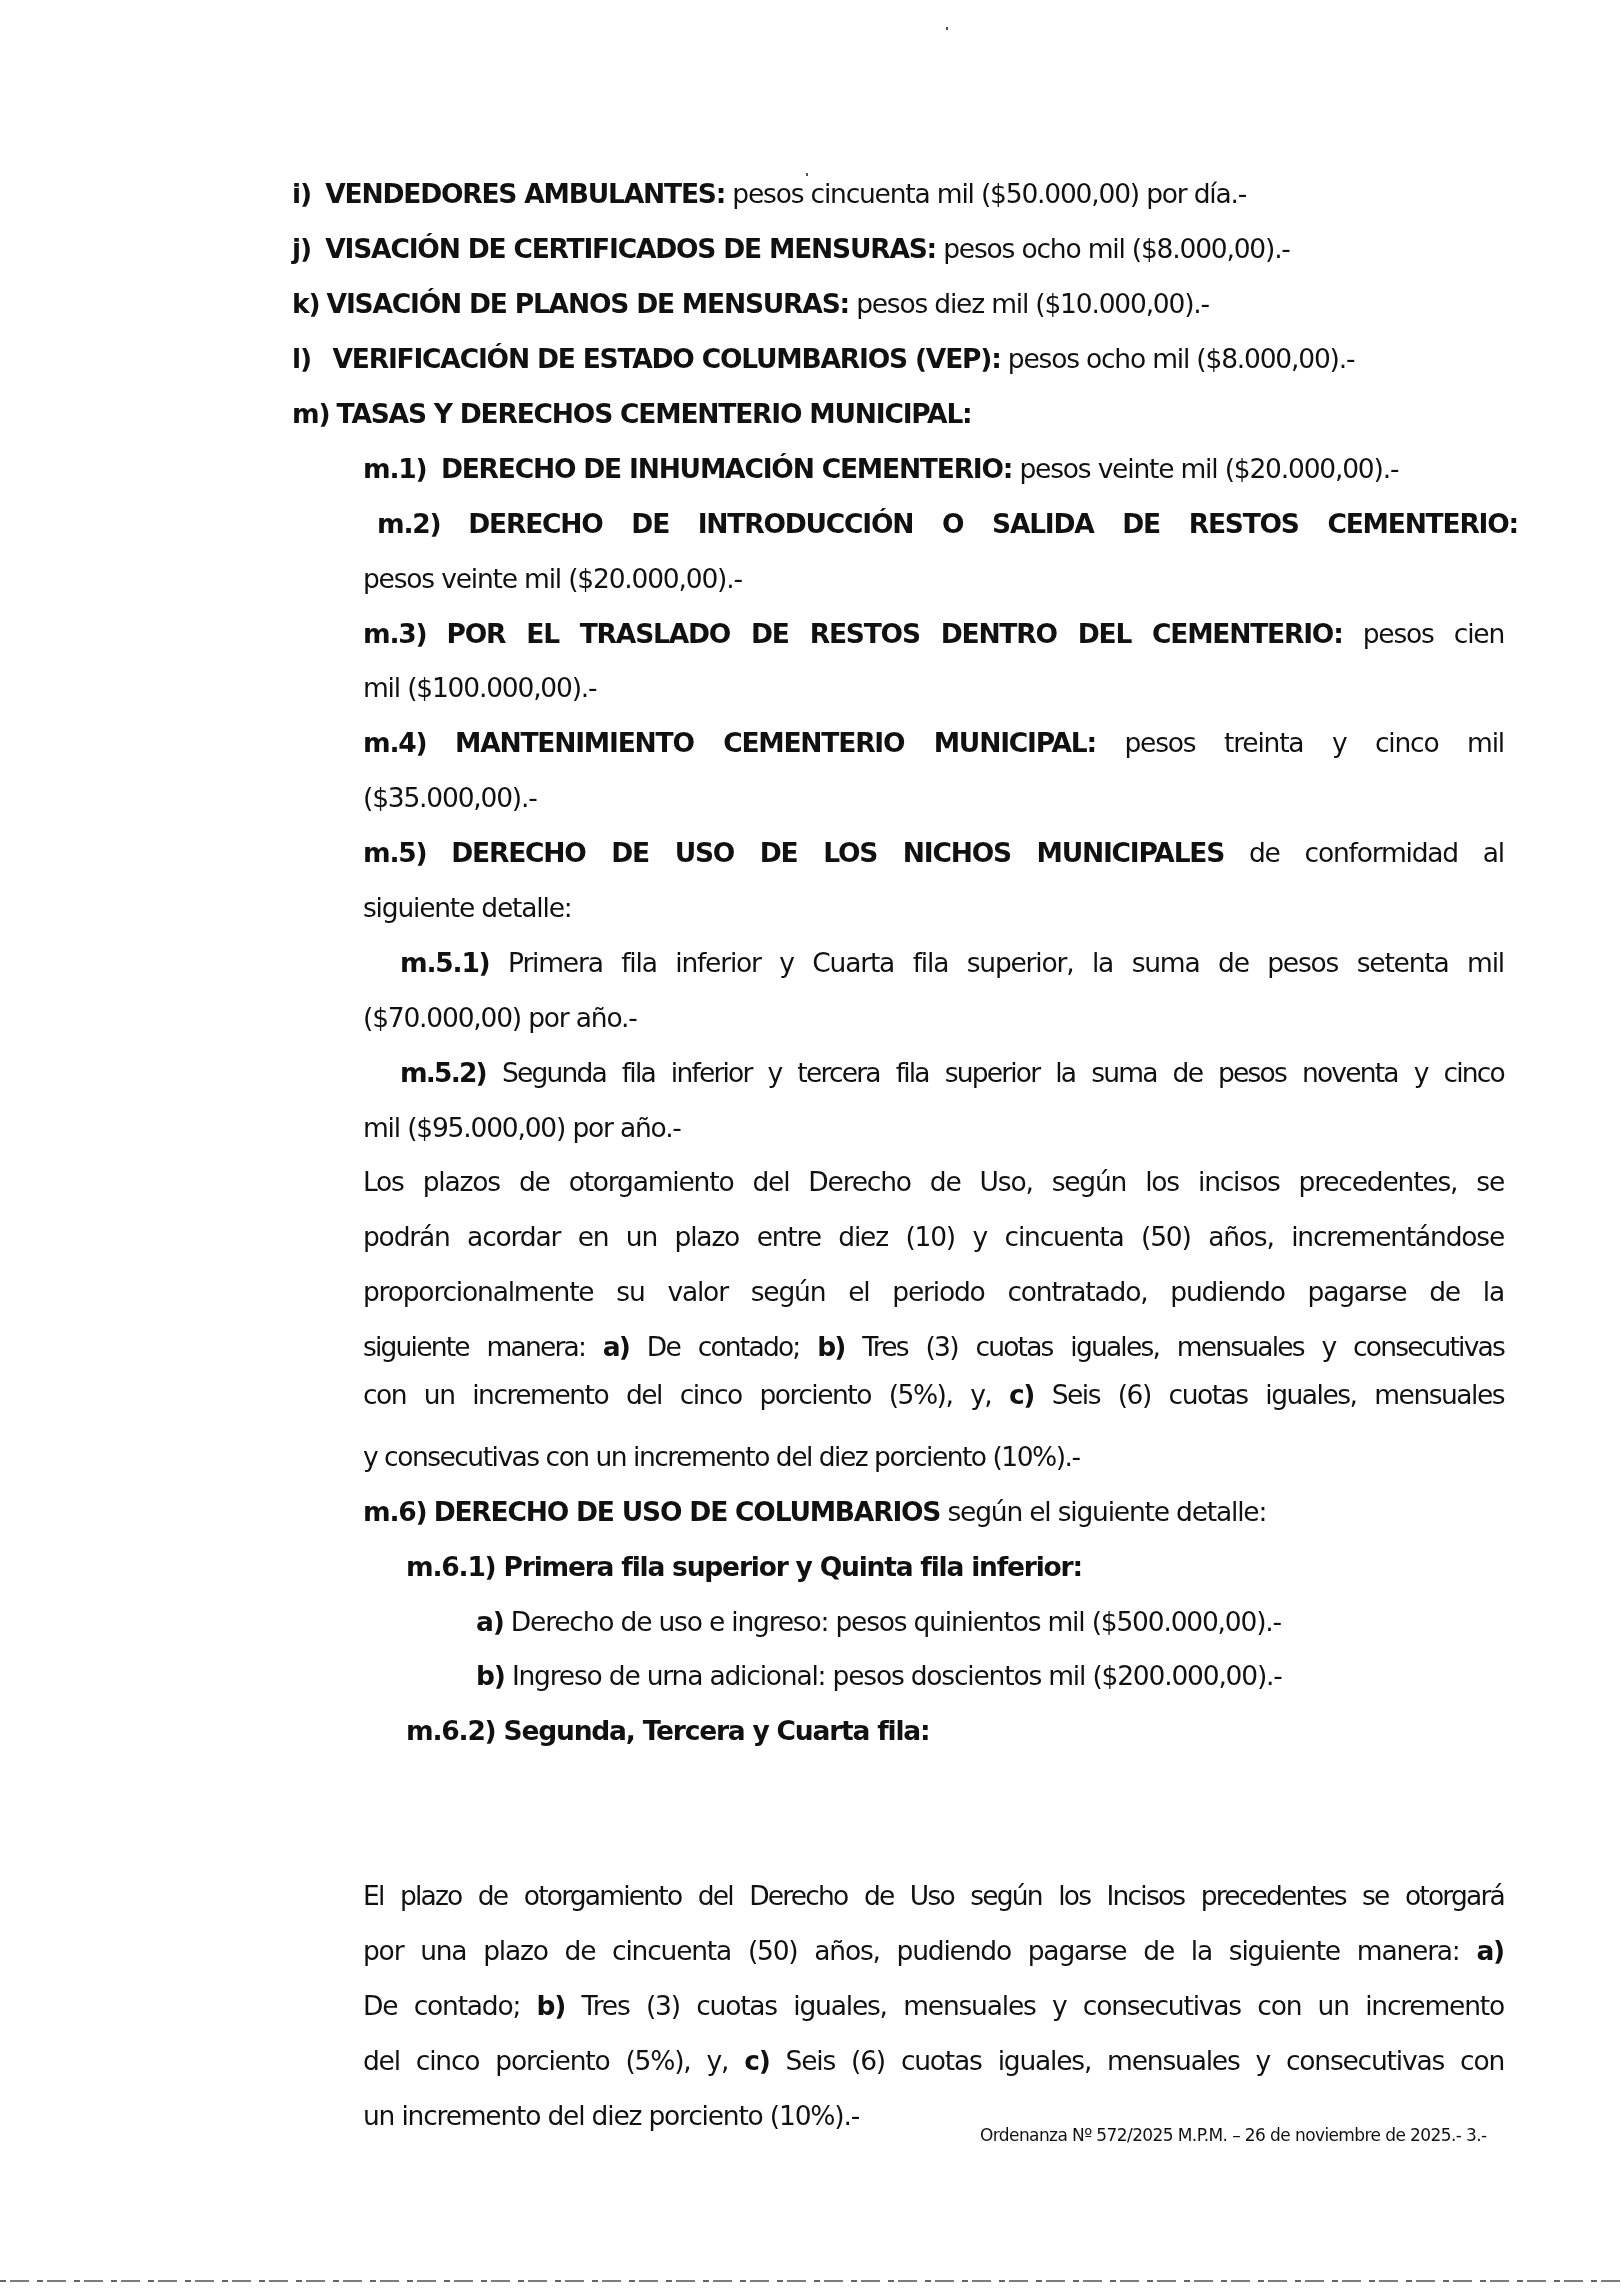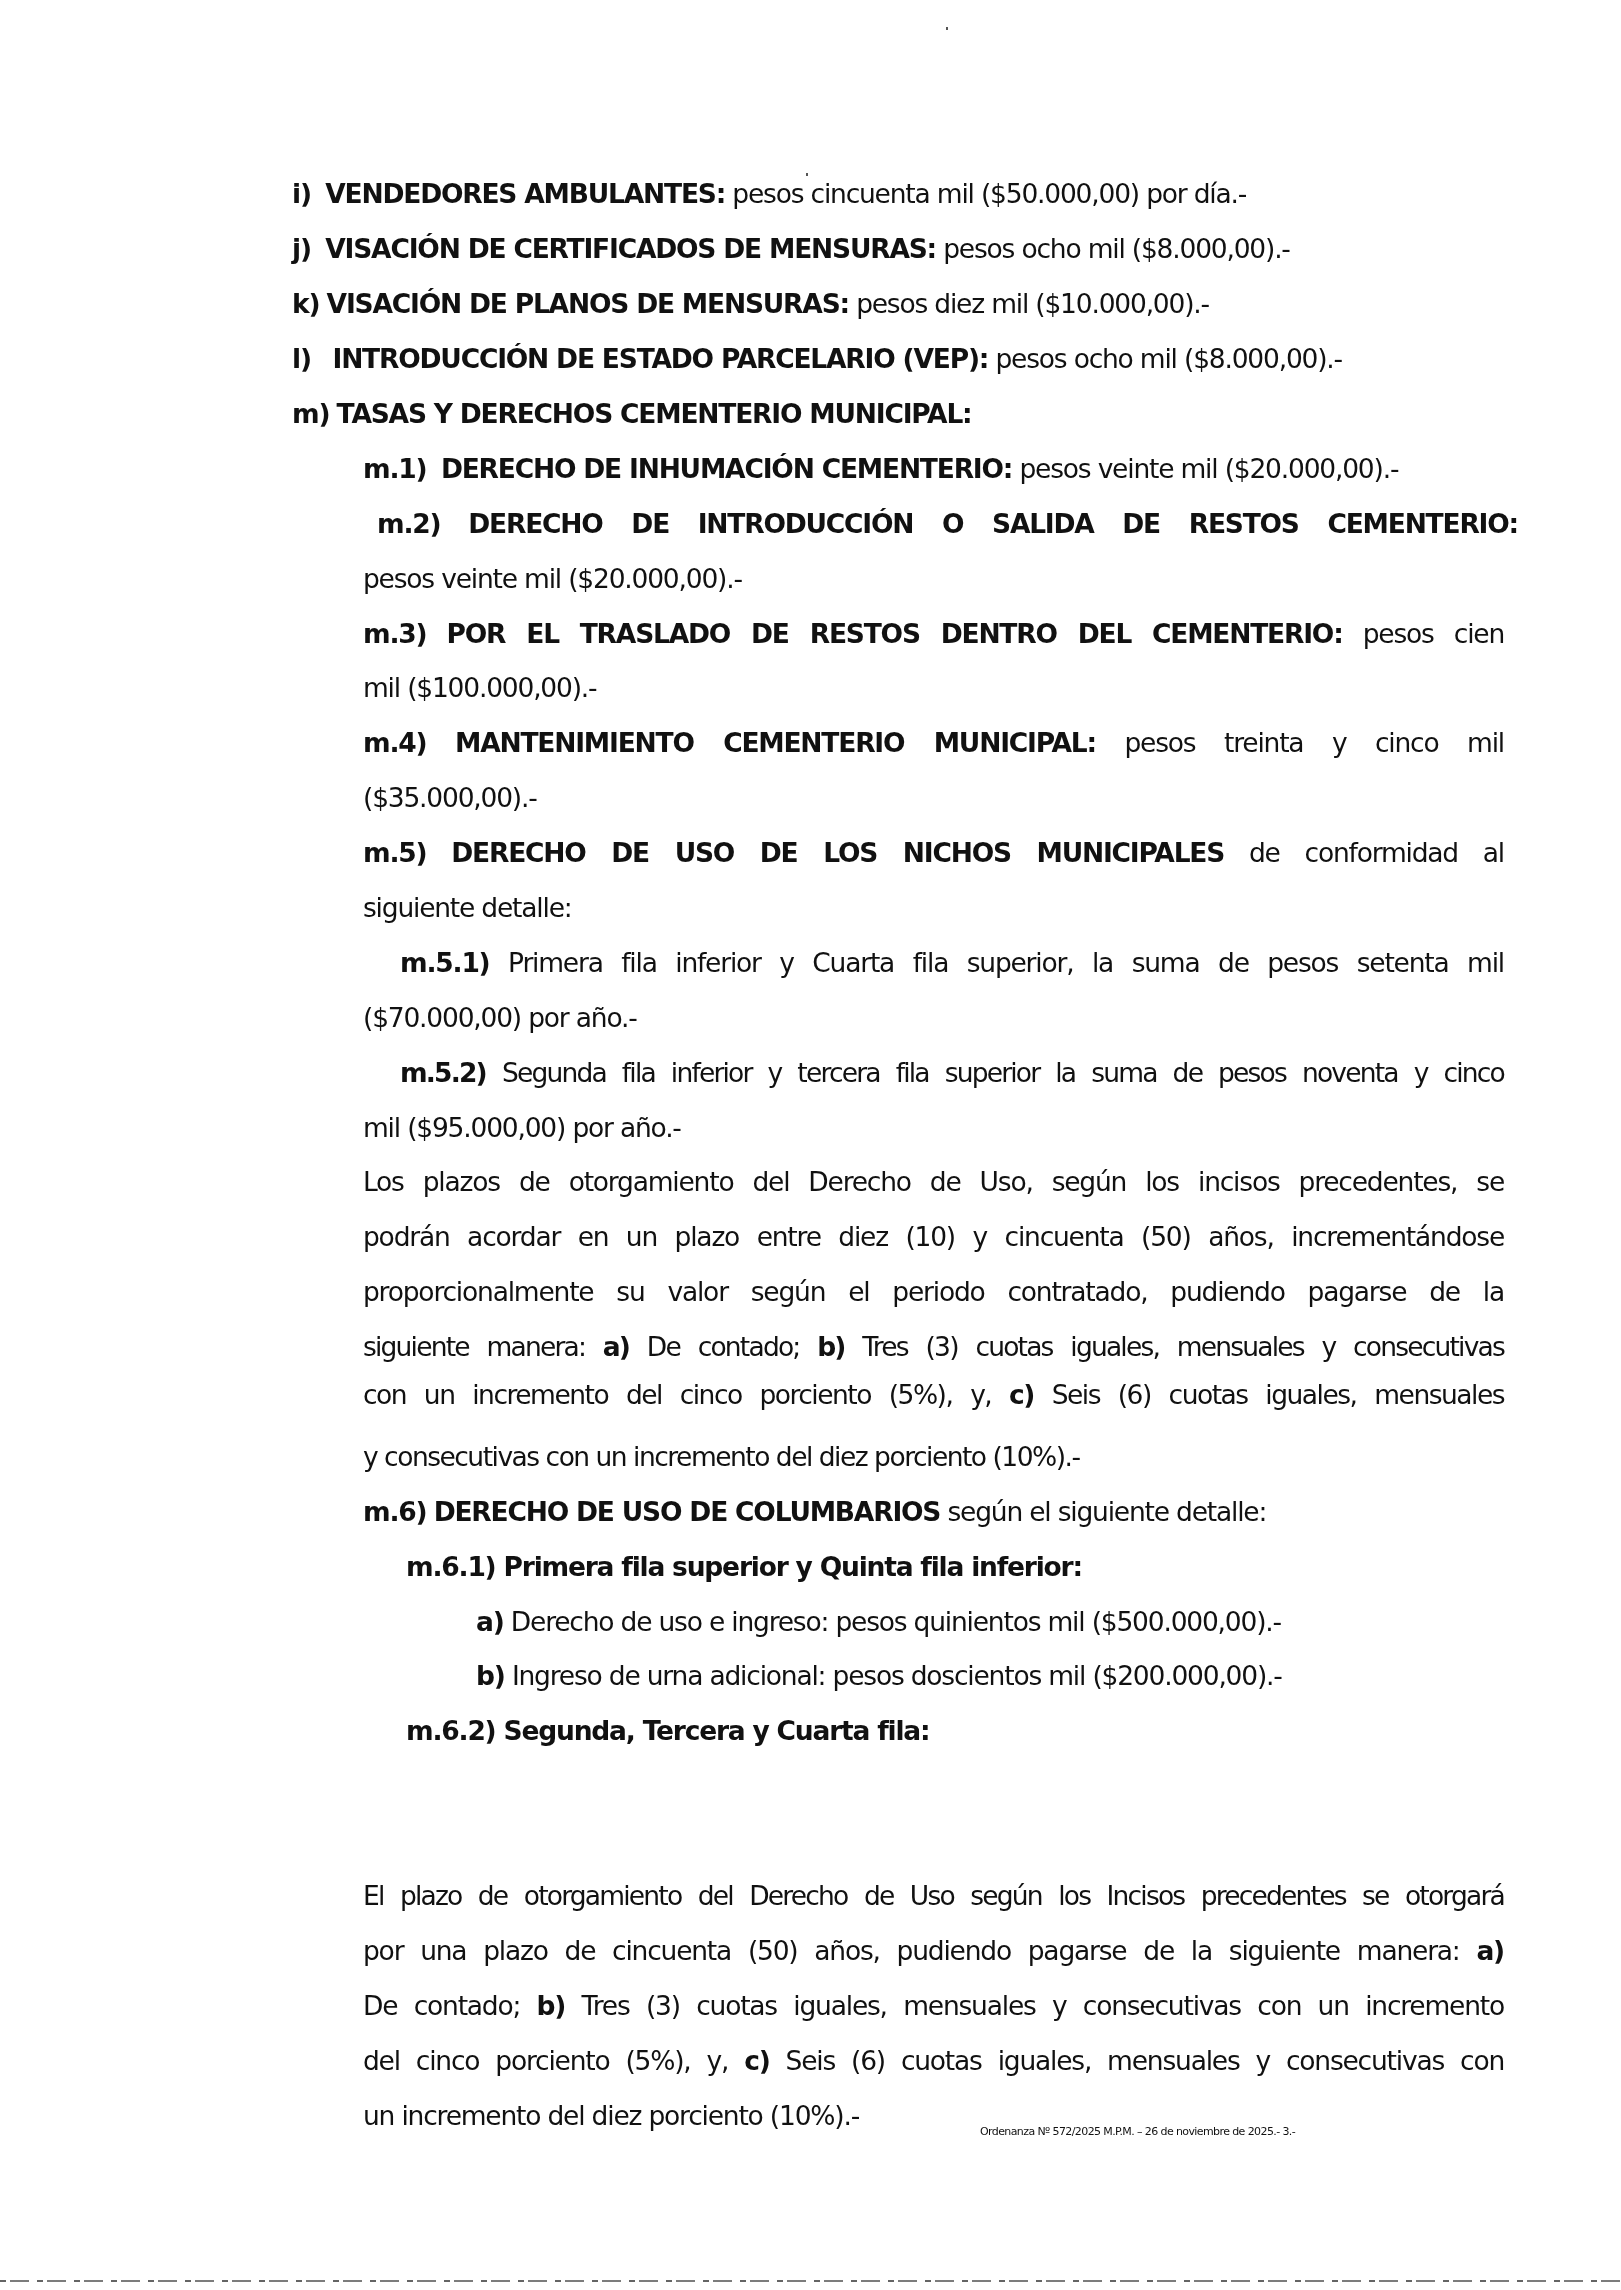--- a/index.html
+++ b/index.html
@@ -9,21 +9,21 @@
   }
   .page { position: absolute; left: 0; top: 0; width: 1621px; height: 1648px; }
   .line {
     position: absolute; white-space: nowrap;
     font-size: 26.5px; line-height: 35px; letter-spacing: -1.2px;
     transform-origin: left top;
   }
   .just { text-align: justify; text-align-last: justify; white-space: normal; }
   b { font-weight: bold; }
   .footer {
-    position: absolute; left: 980px; top: 2125px; font-size: 11px;
+    position: absolute; left: 980px; top: 2125px; font-size: 17px;
     letter-spacing: -0.6px; white-space: nowrap;
   }
   .scan-edge {
     position: absolute; left: 0; right: 0; top: 2280px; height: 2px;
     background: repeating-linear-gradient(90deg, #222 0 5.9px, transparent 5.9px 9.8px, #444 9.8px 29px, transparent 29px 37px);
     opacity: 0.7;
   }
   .speck { position: absolute; width: 2px; height: 2.9px; background: #555; }
 </style>
 </head>
@@ -34,21 +34,21 @@
   <div class="line" style="left:292px; top:176px;">
     <b>i)</b>&nbsp;&nbsp;<b>VENDEDORES AMBULANTES:</b><span> pesos cincuenta mil ($50.000,00) por día.-</span>
   </div>
   <div class="line" style="left:292px; top:231px;">
     <b>j)</b>&nbsp;&nbsp;<b>VISACIÓN DE CERTIFICADOS DE MENSURAS:</b><span> pesos ocho mil ($8.000,00).-</span>
   </div>
   <div class="line" style="left:292px; top:286px;">
     <b>k)</b>&nbsp;<b>VISACIÓN DE PLANOS DE MENSURAS:</b><span> pesos diez mil ($10.000,00).-</span>
   </div>
   <div class="line" style="left:292px; top:341px;">
-    <b>l)</b>&nbsp;&nbsp;&nbsp;<b>INTRODUCCIÓN DE ESTADO PARCELARIO (VEP):</b><span> pesos ocho mil ($8.000,00).-</span>
+    <b>l)</b>&nbsp;&nbsp;&nbsp;<b>VERIFICACIÓN DE ESTADO COLUMBARIOS (VEP):</b><span> pesos ocho mil ($8.000,00).-</span>
   </div>
   <div class="line" style="left:292px; top:396px;">
     <b>m)</b>&nbsp;<b>TASAS Y DERECHOS CEMENTERIO MUNICIPAL:</b>
   </div>
 
   <div class="line" style="left:363px; top:451px;">
     <b>m.1)</b>&nbsp;&nbsp;<b>DERECHO DE INHUMACIÓN CEMENTERIO:</b><span> pesos veinte mil ($20.000,00).-</span>
   </div>
 
   <div class="line just" style="left:363px; top:506px; width:1141px;margin-left:14px;">

